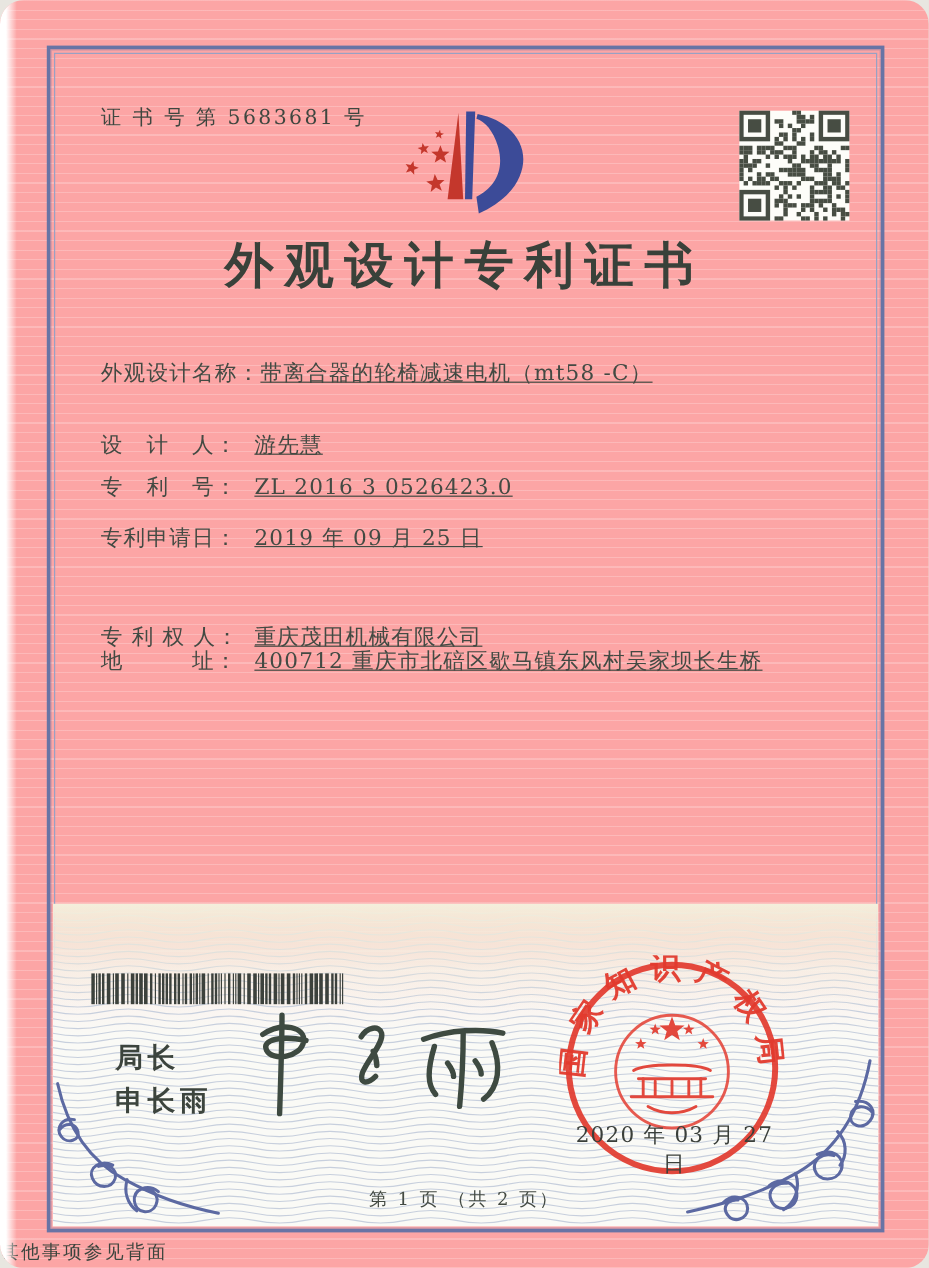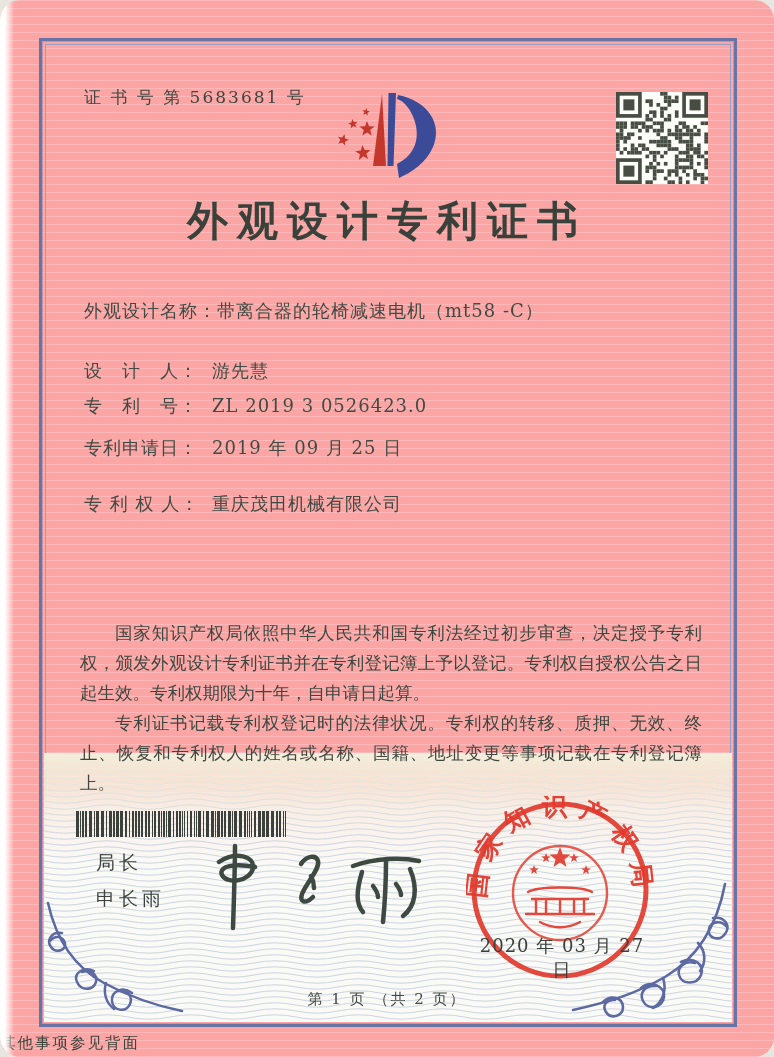--- a/index.html
+++ b/index.html
@@ -18,29 +18,29 @@
   
   .guilloche{position:absolute;left:2px;right:2px;bottom:2px;top:712px;overflow:hidden;
          background:linear-gradient(180deg,rgba(250,250,246,0) 0,rgba(250,250,246,.85) 55px,#fafaf6 110px);}
   .guilloche svg{position:absolute;inset:0;}
   .guilloche .fade{position:absolute;left:0;right:0;top:0;height:90px;
          background:linear-gradient(180deg,#f4efdc 0,rgba(244,239,220,0) 100%);}
   
   .cert-no{position:absolute;left:84px;top:86px;font-size:17px;letter-spacing:2px;color:#3e463f;}
   .title{position:absolute;left:0;right:0;top:194px;text-align:center;font-size:41px;font-weight:bold;
          letter-spacing:9px;color:#39413a;}
-  .field-row{position:absolute;left:84px;right:60px;font-size:18px;color:#434a43;letter-spacing:1px;white-space:nowrap;}
+  .field-row{position:absolute;left:84px;right:60px;font-size:18px;color:#434a43;letter-spacing:1px;white-space:nowrap;text-decoration:underline;}
   .field-label{display:inline-block;min-width:128px;}
   .pair2{position:absolute;left:341px;top:0;}
   .paras{position:absolute;left:80px;top:618px;width:622px;font-size:17.5px;line-height:30px;
          color:#3f463f;text-align:justify;}
   .paras p{margin:0;text-indent:2em;}
   
   .barcode{position:absolute;left:76px;top:811px;width:214px;height:26px;}
-  .signer{position:absolute;left:96px;top:844px;font-size:19px;color:#3c443d;letter-spacing:4px;line-height:36px;}
+  .signer{position:absolute;left:96px;top:864px;font-size:23px;color:#3c443d;letter-spacing:4px;line-height:36px;font-weight:bold;}
   .signature{position:absolute;left:205px;top:836px;}
   .seal{position:absolute;left:466px;top:796px;}
   .seal-date{position:absolute;left:468px;top:934px;width:188px;text-align:center;
          font-size:18px;color:#3a3f3a;letter-spacing:1px;}
   .footer-page{position:absolute;left:0;right:0;top:990px;text-align:center;font-size:15px;
          color:#434a43;letter-spacing:2px;}
   .back-note{position:absolute;left:0;right:0;top:1033px;text-align:left;font-size:15.5px;
          color:#3c443d;letter-spacing:2px;}
   
   .logo{position:absolute;left:315px;top:72px;}
@@ -344,33 +344,32 @@
 
   <div class="title">外观设计专利证书</div>
 
   <div class="field-row" style="top:299px">
     <span class="field-label">外观设计名称：</span><span>带离合器的轮椅减速电机（mt58 -C）</span>
   </div>
   <div class="field-row" style="top:359px">
     <span class="field-label">设　计　人：</span><span>游先慧</span>
   </div>
   <div class="field-row" style="top:394px">
-    <span class="field-label">专　利　号：</span><span>ZL 2019 3 0526423.0</span>
+    <span class="field-label">专　利　号：</span><span>ZL 2016 3 0526423.0</span>
   </div>
   <div class="field-row" style="top:436px">
     <span class="field-label">专利申请日：</span><span>2019 年 09 月 25 日</span>
   </div>
-  <div class="field-row" style="top:492px">
+  <div class="field-row" style="top:519px">
     <span class="field-label">专 利 权 人：</span><span>重庆茂田机械有限公司</span>
   </div>
-
-  <div class="paras">
-    <p>国家知识产权局依照中华人民共和国专利法经过初步审查，决定授予专利权，颁发外观设计专利证书并在专利登记簿上予以登记。专利权自授权公告之日起生效。专利权期限为十年，自申请日起算。</p>
-    <p>专利证书记载专利权登记时的法律状况。专利权的转移、质押、无效、终止、恢复和专利权人的姓名或名称、国籍、地址变更等事项记载在专利登记簿上。</p>
-  </div>
+  <div class="field-row" style="top:539px">
+    <span class="field-label">地　　　址：</span><span>400712 重庆市北碚区歇马镇东风村吴家坝长生桥</span>
+  </div>
+
 
   <svg class="barcode" id="barcode" width="214" height="26">
       <rect x="0" y="0" width="3" height="26" fill="#3c413c"></rect>
       <rect x="4" y="0" width="1" height="26" fill="#3c413c"></rect>
       <rect x="6" y="0" width="2" height="26" fill="#3c413c"></rect>
       <rect x="9" y="0" width="2" height="26" fill="#3c413c"></rect>
       <rect x="13" y="0" width="3" height="26" fill="#3c413c"></rect>
       <rect x="18" y="0" width="1" height="26" fill="#3c413c"></rect>
       <rect x="20" y="0" width="3" height="26" fill="#3c413c"></rect>
       <rect x="25" y="0" width="3" height="26" fill="#3c413c"></rect>

